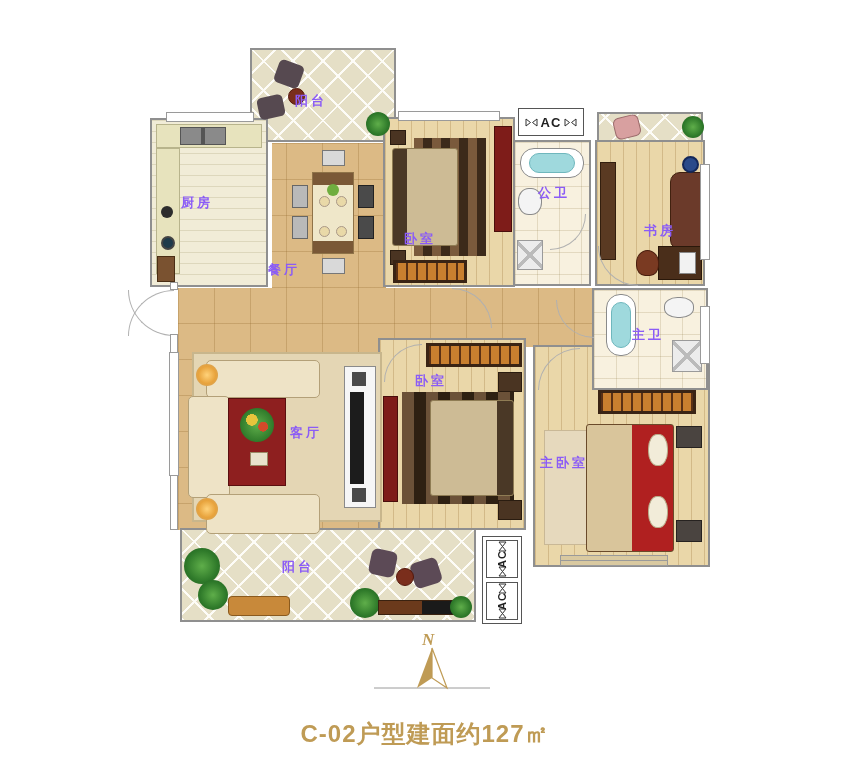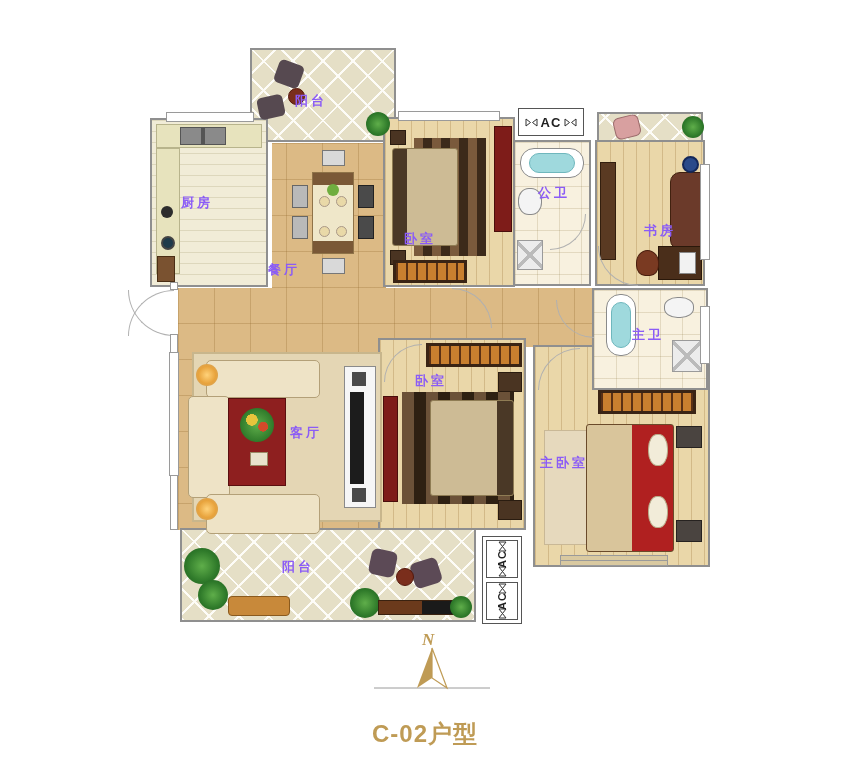--- a/index.html
+++ b/index.html
@@ -231,15 +231,16 @@
 
   <div class="nletter" style="left:422px;top:630px;color:#bf9b55;z-index:30;">N</div>
   <svg class="abs" style="left:372px;top:644px;z-index:30;" width="120" height="50" viewBox="0 0 120 50">
     <line x1="2" y1="44" x2="118" y2="44" stroke="#9a9a9a" stroke-width="1"></line>
     <path d="M60 4 L45 44 L60 34 Z" fill="#bf9b55"></path>
     <path d="M60 4 L75 44 L60 34 Z" fill="#ffffff" stroke="#bf9b55" stroke-width="1.2"></path>
   </svg>
 
   <div class="caption" style="top:718px;color:#bf9b55;">
     <span>C-02户型</span>
+    <span>建面约127㎡</span>
   </div>
 
 </div>
 
 </body></html>

